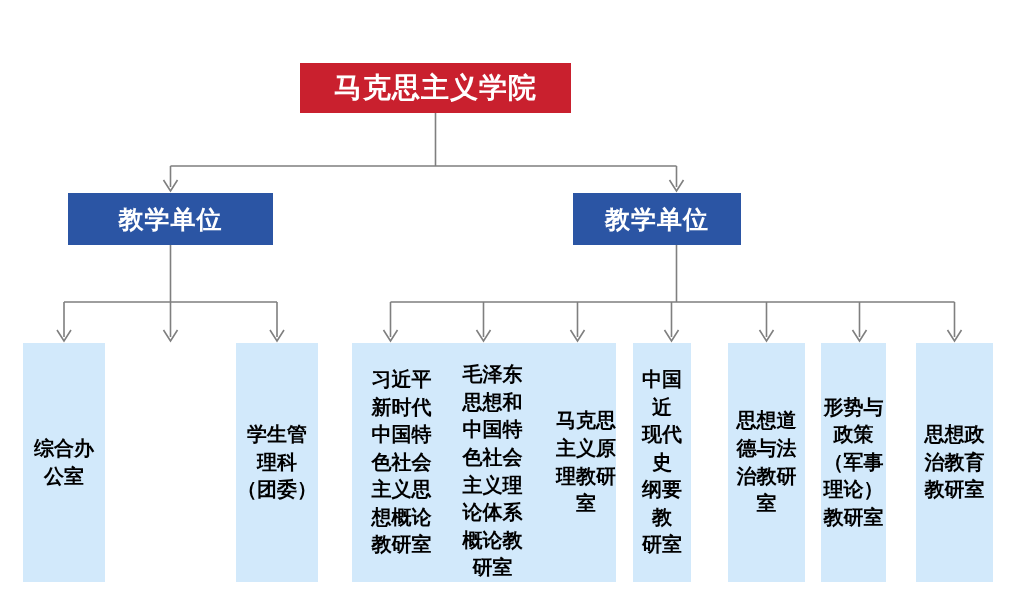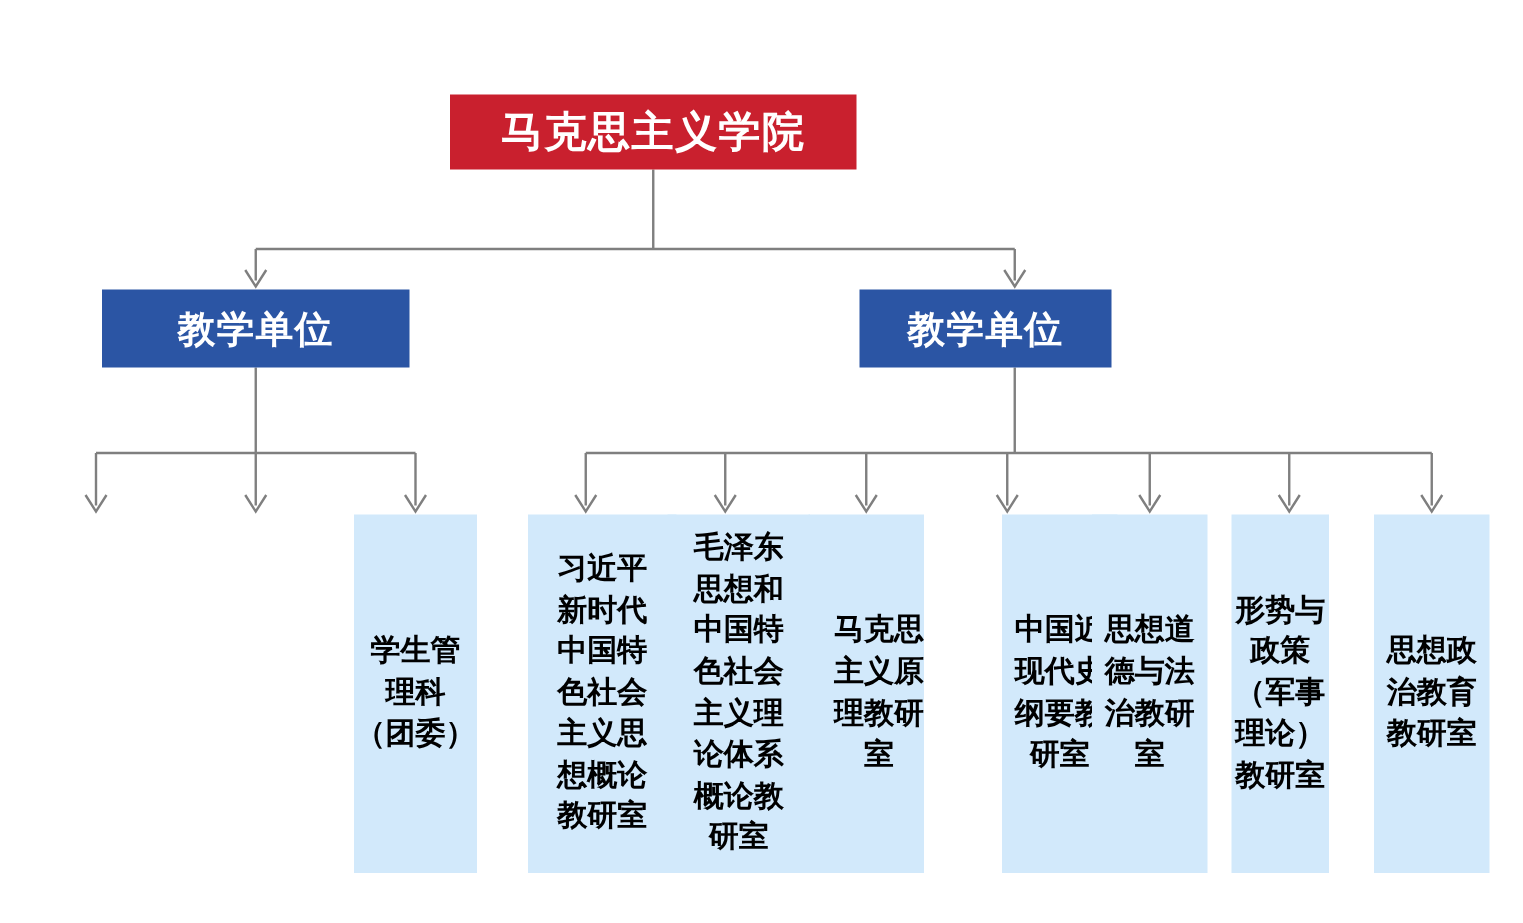--- a/index.html
+++ b/index.html
@@ -69,23 +69,23 @@
     font-size: 20px;
     line-height: 1.38;
     top: 343px;
     height: 239px;
   }
   .node-leaf .node-label { white-space: pre-line; }
   .leaf-l0 { left: 23px;  width: 82px; }
   .leaf-l1 { left: 130px; width: 81px; }
   .leaf-l2 { left: 236px; width: 82px; }
   .leaf-r0 { left: 352px; width: 99px; }
-  .leaf-r1 { left: 445px; width: 95px; }
+  .leaf-r1 { left: 445px; width: 95px; align-items: flex-end; }
   .leaf-r2 { left: 539px; width: 77px; justify-content: flex-end; }
-  .leaf-r3 { left: 668px; width: 77px; }
+  .leaf-r3 { left: 633px; width: 58px; }
   .leaf-r4 { left: 728px; width: 77px; }
   .leaf-r5 { left: 821px; width: 65px; }
   .leaf-r6 { left: 916px; width: 77px; }
 </style>
 </head>
 <body>
 
 <div class="canvas">
 
   <svg class="connectors" viewBox="0 0 1015 615" xmlns="http://www.w3.org/2000/svg">
@@ -119,20 +119,24 @@
     <span class="node-label">马克思主义学院</span>
   </div>
 
   <div class="node node-branch branch-left">
     <span class="node-label">教学单位</span>
   </div>
   <div class="node node-branch branch-right">
     <span class="node-label">教学单位</span>
   </div>
 
+  <div class="node node-leaf leaf-l0">
+    <span class="node-label">综合办
+公室</span>
+  </div>
   <div class="node node-leaf leaf-l2">
     <span class="node-label">学生管
 理科
 （团委）</span>
   </div>
 
   <div class="node node-leaf leaf-r0">
     <span class="node-label">习近平
 新时代
 中国特

